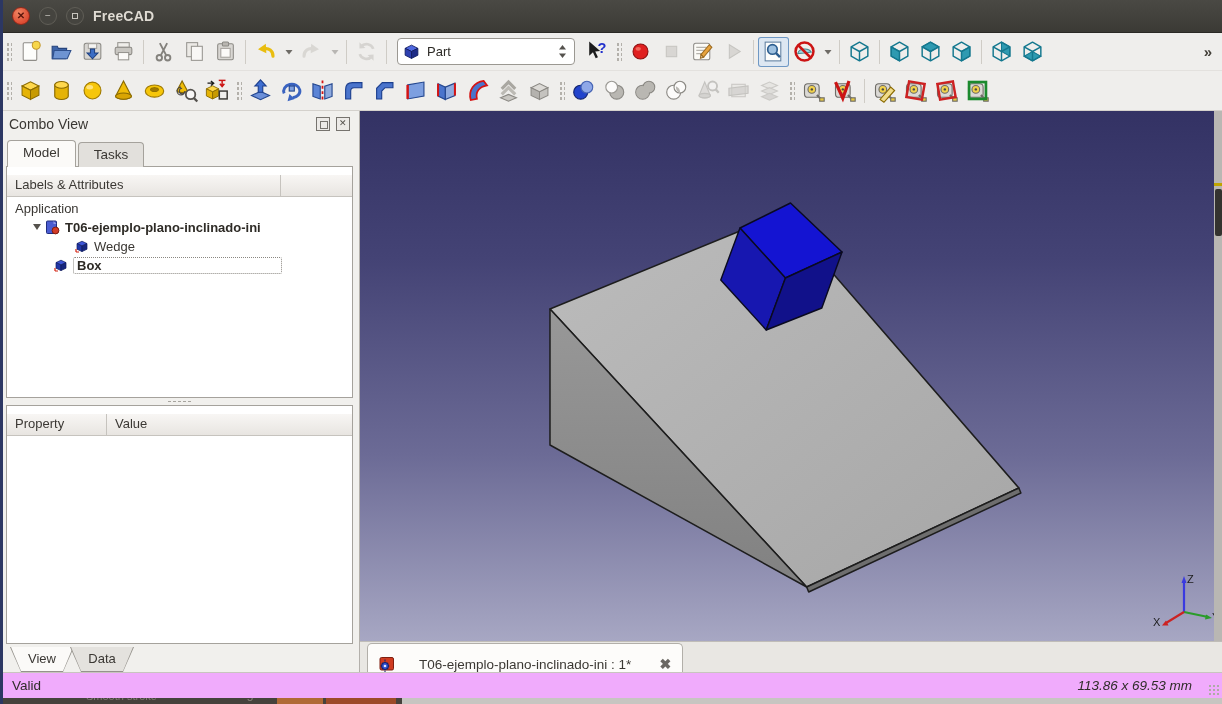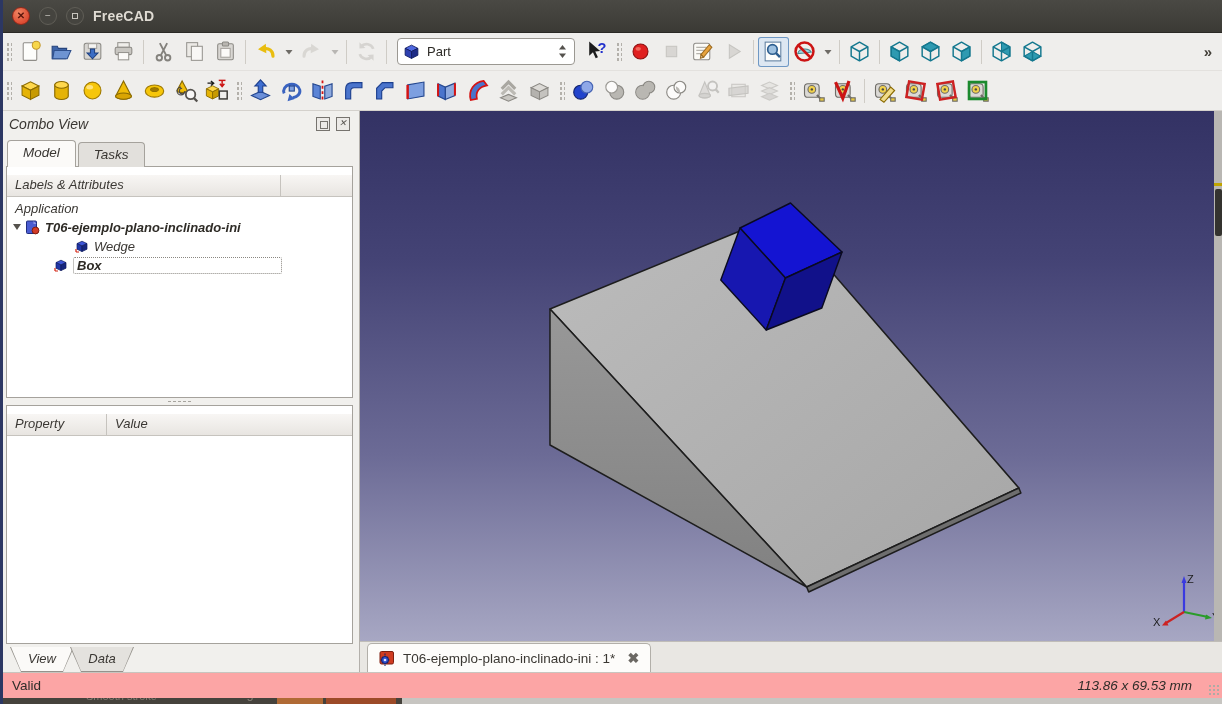--- a/index.html
+++ b/index.html
@@ -32,21 +32,21 @@
   .tb-overflow { margin-left:auto; padding:0 8px; font-size:15px; font-weight:bold; color:#434039; }
   .wb-combo { width:178px; height:27px; background:#fff; border:1px solid #9b9892; border-radius:4px; display:flex; align-items:center; padding:12px 5px; margin:0 6px; flex:0 0 auto; }
   .wb-ic { display:flex; margin-right:7px; }
   .wb-label { font-size:13px; color:#2d2b27; flex:1; }
   .wb-spin { display:flex; align-items:center; padding:0 2px; }
 
   
   .main { flex:1 1 auto; display:flex; min-height:0; }
 
   
-  .combo-panel { width:360px; flex:0 0 auto; background:#f1f0ed; border-right:1px solid #b3b0ab; display:flex; flex-direction:column;font-style:italic; }
+  .combo-panel { width:360px; flex:0 0 auto; background:#f1f0ed; border-right:1px solid #b3b0ab; display:flex; flex-direction:column; }
   .cv-title { height:26px; display:flex; align-items:center; padding:0 9px; font-size:14px; color:#3a3733; }
   .cv-title .spacer { flex:1; }
   .dock-btn { width:14px; height:14px; border:1px solid #76736e; margin-left:6px; position:relative; background:#eceae7; }
   .dock-btn.restore::before { content:""; position:absolute; left:3px; top:3px; width:6px; height:6px; border:1px solid #76736e; }
   .dock-btn.close::before { content:"✕"; position:absolute; left:2px; top:0px; font-size:9px; color:#55524d; }
   .cv-tabs { height:29px; display:flex; align-items:flex-end; padding-left:7px; }
   .cv-tab { padding:4px 15px 5px; font-size:13.5px; color:#3a3733; border:1px solid #a5a29c; border-bottom:none; border-radius:4px 4px 0 0; background:#e2e0dc; margin-right:2px; position:relative; top:1px; }
   .cv-tab.active { background:#fbfaf8; padding-bottom:7px; z-index:2; }
 
   .tree-box { margin:0 6px; border:1px solid #a5a29c; background:#fff; height:232px; display:flex; flex-direction:column; overflow:hidden; }
@@ -75,26 +75,26 @@
   
   .right-area { flex:1 1 auto; display:flex; flex-direction:column; min-width:0; }
   .viewport { position:relative; height:530px; background:linear-gradient(180deg,#333264 0%,#444375 28%,#6c6b96 65%,#a7a7c3 100%); overflow:hidden; flex:0 0 auto; }
   .scene { position:absolute; inset:0; width:100%; height:100%; }
   .axis-ind { position:absolute; left:792px; top:458px; }
   .v-scroll { position:absolute; right:0; top:0; bottom:0; width:8px; background:#b9b7b3; }
   .v-scroll .tick { position:absolute; top:72px; left:0; right:0; height:3px; background:#c0a400; }
   .v-scroll .thumb { position:absolute; top:78px; left:0.5px; width:7px; height:47px; background:#34332f; border-radius:2px; }
 
   .tabstrip { height:31px; background:#e9e7e3; border-top:1px solid #c0bdb8; display:flex; align-items:flex-end; padding-left:7px; flex:0 0 auto; }
-  .doc-tab { height:29px; background:#fdfcfa; border:1px solid #b2afa9; border-bottom:none; border-radius:5px 5px 0 0; display:flex; align-items:center; gap:8px; padding:0 11px; }
+  .doc-tab { height:29px; background:#fdfcfa; border:1px solid #b2afa9; border-bottom:none; border-radius:5px 5px 0 0; display:flex; align-items:flex-end; gap:24px; padding:0 11px; }
   .doc-tab .lbl { font-size:13.5px; color:#3b3833; }
   .doc-tab .x { font-size:14px; font-weight:bold; color:#6b6863; margin-left:4px; }
 
   
-  .statusbar { height:26px; background:#fca5a5; border-top:1px solid #c8c5bf; display:flex; align-items:center; padding:0 12px; flex:0 0 auto; position:relative; }
+  .statusbar { height:26px; background:#f0abfc; border-top:1px solid #c8c5bf; display:flex; align-items:center; padding:0 12px; flex:0 0 auto; position:relative; }
   .sb-left { font-size:13.5px; color:#2f2d29; }
   .sb-right { margin-left:auto; font-size:13.5px; color:#2f2d29; padding-right:18px;font-style:italic; }
   .grip { position:absolute; right:2px; bottom:2px; width:12px; height:12px;
      background-image:radial-gradient(#aeaba5 1px, transparent 1.2px); background-size:4px 4px; }
 
   
   .bottom-sliver { height:6px; background:#45423c; position:relative; overflow:hidden; flex:0 0 auto; }
   .bs-text { position:absolute; left:86px; top:-8px; font-size:11px; color:#827d73; }
   .bs-num { position:absolute; left:247px; top:-7px; font-size:11px; color:#8a857b; }
   .bs-orange { position:absolute; left:277px; top:0; width:46px; height:6px; background:#b06a35; }
@@ -580,21 +580,21 @@
 
       <div class="tree-box">
         <div class="grid-header">
           <div class="cell" style="width:274px;">Labels &amp; Attributes</div>
           <div class="cell" style="flex:1; border-right:none;"></div>
         </div>
         <div class="tree-rows">
           <div class="tree-row" style="padding-left:8px;">
             <span>Application</span>
           </div>
-          <div class="tree-row" style="padding-left:4px;">
+          <div class="tree-row" style="padding-left:24px;">
             <span class="tri"></span>
             <span class="ticon">
               <svg width="15" height="15" viewBox="0 0 15 15">
                   <rect x="1.5" y="1" width="10" height="12.5" rx="1" fill="#4a5cd2" stroke="#202e7e"></rect>
                   <path d="M8.5 1 L11.5 4 L8.5 4 Z" fill="#8e9ae8"></path>
                   <circle cx="10.5" cy="10.5" r="3.4" fill="#d23b28" stroke="#7e1d10"></circle>
                 </svg>
             </span>
             <span class="bold">T06-ejemplo-plano-inclinado-ini</span>
           </div>

